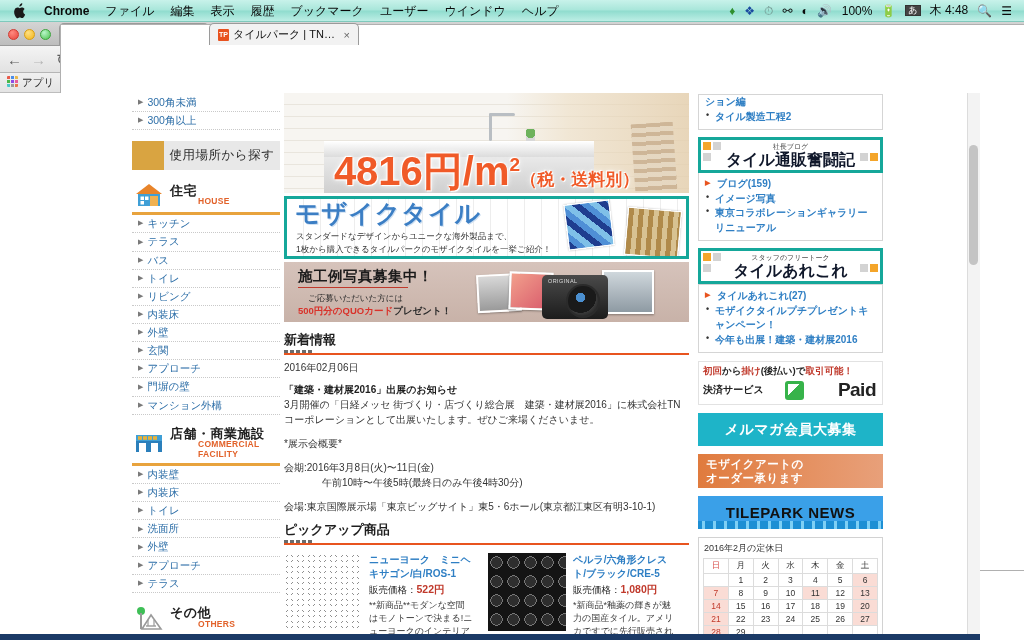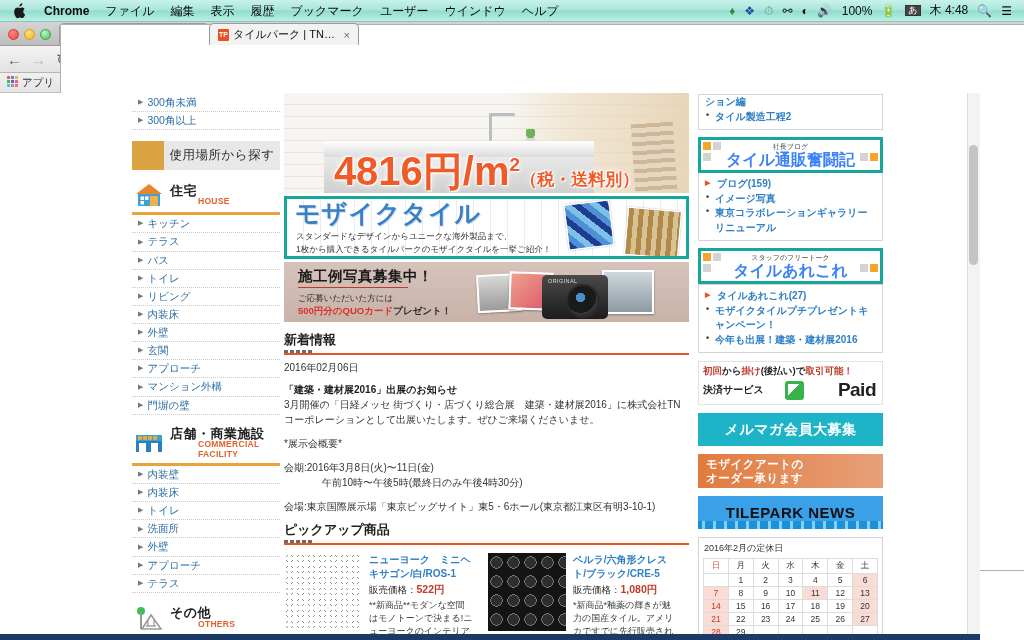--- a/index.html
+++ b/index.html
@@ -184,21 +184,21 @@
       repeating-linear-gradient(to right,#b08a4a 0 5px,#d8c292 5px 10px),
       repeating-linear-gradient(to bottom,#8a6a34 0 5px,#cbb079 5px 10px);
     border:1px solid #fff; box-shadow:0 0 2px rgba(0,0,0,.3);}
 
   .banner-photo{
     margin-top:3px; height:60px; position:relative; overflow:hidden;
     background:linear-gradient(to bottom,#d6c3bb,#c8b2a8);
   }
   .bp-title{ position:absolute; left:14px; top:5px; font-size:14.5px; font-weight:bold; color:#1b1b1b; letter-spacing:.5px;}
   .bp-rule{ position:absolute; left:14px; top:25px; width:110px; height:1px; background:#c0392b;}
-  .bp-l1{ position:absolute; left:14px; top:31px; font-size:8.5px; color:#2a2a2a;}
+  .bp-l1{ position:absolute; left:24px; top:31px; font-size:8.5px; color:#2a2a2a;}
   .bp-l2{ position:absolute; left:14px; top:43px; font-size:9.5px; font-weight:bold; color:#d9322a;}
   .bp-l2 .blk{ color:#2a2a2a; }
   .bp-photo{ position:absolute; width:44px;height:38px; border:2px solid #fff; box-shadow:0 1px 2px rgba(0,0,0,.35);}
   .bp-p1{ left:193px; top:12px; background:linear-gradient(to bottom,#d8d8d8,#9a9a9a); transform:rotate(-3deg);}
   .bp-p2{ left:225px; top:10px; background:linear-gradient(135deg,#f2a08c,#d8596b); transform:rotate(2deg);}
   .bp-p3{ left:318px; top:8px; width:52px;height:44px; background:linear-gradient(to bottom,#cfd7dc,#8e9aa3);}
   .bp-cam{ position:absolute; left:258px; top:13px; width:66px;height:44px;
     background:linear-gradient(to bottom,#4a4a4a,#1c1c1c); border-radius:5px;}
   .bp-cam:before{ content:""; position:absolute; left:24px; top:9px; width:30px;height:30px;border-radius:50%;
     background:radial-gradient(circle at 42% 38%, #4b8fd0 0 18%, #1a1a1a 19% 60%, #3a3a3a 61%, #111 100%);
@@ -239,21 +239,21 @@
   .col-right{ width:185px; flex:none; margin-left:9px; padding-top:1px;}
   .rbox{ border:1px solid #d5d5d5; background:#fff; padding:4px 6px 5px 6px; }
   .rlink{ font-size:10px; color:#2f7fc4; font-weight:bold; line-height:1.45;}
   .rlink.sub{ padding-left:10px; position:relative;}
   .rlink.sub:before{ content:"•"; position:absolute; left:1px; top:-1px; color:#333; font-size:9px;}
   .rlink.top{ position:relative; padding-left:12px;}
   .rlink.top:before{ content:"▶"; position:absolute; left:0; top:1px; color:#e8541f; font-size:7px;}
   .rbanner{ margin-top:7px; border:3px solid #15a79a; background:#fff; height:36px; position:relative; overflow:hidden;}
   .rb-small{ position:absolute; left:0; right:0; top:2px; text-align:center; font-size:7px; color:#444;}
   .rb-main{ position:absolute; left:0; right:0; top:10px; text-align:center; font-size:16px; font-weight:bold;
-            color:#3b82f6; letter-spacing:0px;}
+            color:#0f172a; letter-spacing:0px;}
   .rb-sq{ position:absolute; width:8px;height:8px;}
   .rb-sq.o{ background:#f4a52a; } .rb-sq.g{ background:#d3d3d3; }
 
   .paid-box{ margin-top:8px; height:44px; background:#fff; border:1px solid #e2e2e2; position:relative; overflow:hidden;}
   .paid-top{ position:absolute; left:4px; top:3px; font-size:9.5px; font-weight:bold; color:#222;}
   .paid-top .r{ color:#c0392b; }
   .paid-bot{ position:absolute; left:4px; top:21px; font-size:10px; font-weight:bold; color:#222;}
   .paid-logo{ position:absolute; right:6px; top:17px; font-size:19px; font-weight:bold; color:#222; letter-spacing:-.5px;}
   .paid-mark{ position:absolute; right:78px; top:19px; width:19px;height:19px; background:#37b34a; border-radius:3px;}
   .paid-mark:after{ content:""; position:absolute; left:3px;top:3px;width:13px;height:13px;
@@ -446,25 +446,25 @@
           <div class="nav-link-row">
               <span class="arw">▶</span>
               <span>玄関</span>
             </div>
           <div class="nav-link-row">
               <span class="arw">▶</span>
               <span>アプローチ</span>
             </div>
           <div class="nav-link-row">
               <span class="arw">▶</span>
+              <span>門塀の壁</span>
+            </div>
+          <div class="nav-link-row">
+              <span class="arw">▶</span>
               <span>マンション外構</span>
-            </div>
-          <div class="nav-link-row">
-              <span class="arw">▶</span>
-              <span>門塀の壁</span>
             </div>
         </div>
 
         <div class="cat-head">
           <span class="cat-icon">
             <svg width="30" height="26" viewBox="0 0 30 26">
               <rect x="2" y="5" width="26" height="6" fill="#3f9fd6"></rect>
               <rect x="4" y="6.2" width="4" height="3.6" fill="#e8b23a"></rect>
               <rect x="9" y="6.2" width="4" height="3.6" fill="#e8b23a"></rect>
               <rect x="14" y="6.2" width="4" height="3.6" fill="#e8b23a"></rect>

